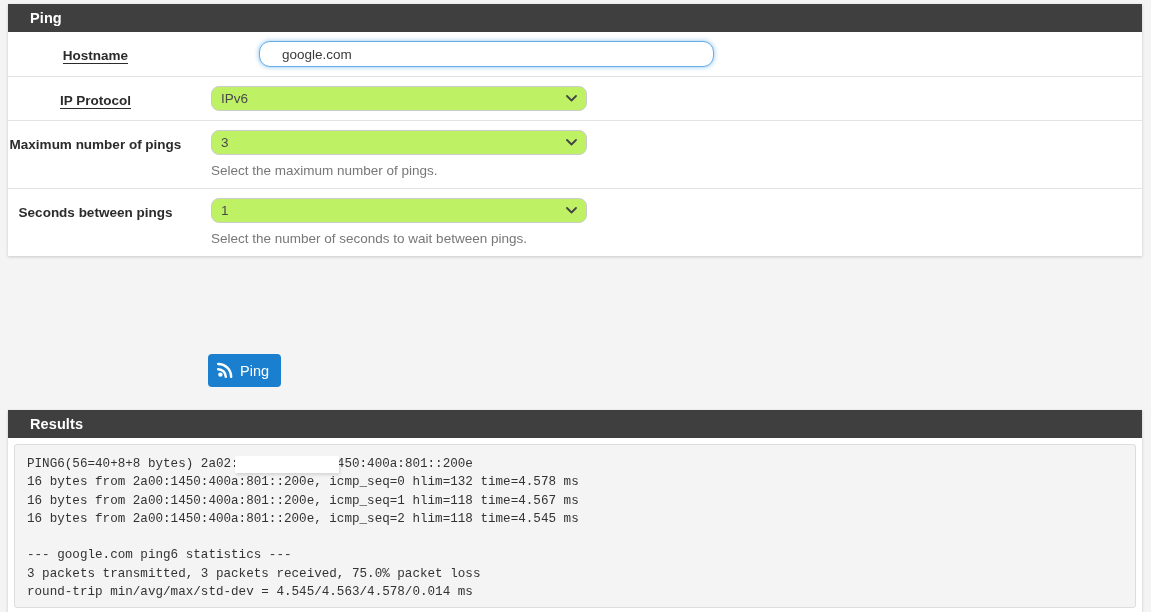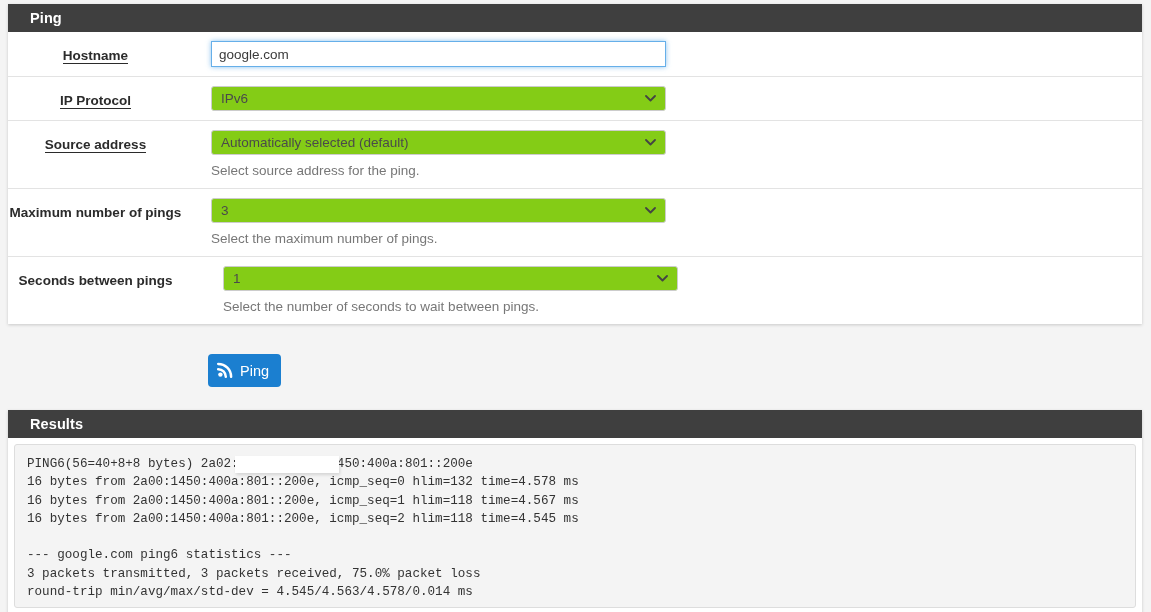--- a/index.html
+++ b/index.html
@@ -32,21 +32,21 @@
   .panel-body { background: #fff; }
 
   
   .form-row {
     position: relative;
     display: flex;
     border-bottom: 1px solid #e3e3e3;
     padding: 9px 0 9px 0;
     min-height: 38px;
   }
-  .form-row:last-child { border-bottom: none; gap: 12px; }
+  .form-row:last-child { border-bottom: none; }
 
   .form-label {
     width: 175px;
     flex: 0 0 175px;
     text-align: center;
     font-size: 13.5px;
     font-weight: bold;
     color: #2b2b2b;
     padding-top: 6px;
     line-height: 17px;
@@ -57,39 +57,40 @@
   }
   .form-control-wrap {
     flex: 1;
     padding-left: 28px;
   }
 
   .text-input {
     display: block;
     width: 455px;
     height: 26px;
-    padding: 2px 7px;
+    padding: 2px 22px;
     font-size: 13.5px;
     font-family: "Liberation Sans", sans-serif;
     color: #3a3a3a;
     border: 1px solid #66afe9;
-    border-radius: 0;
+    border-radius: 11px;
     background: #fff;
     outline: none;
     box-shadow: 0 0 5px rgba(102,175,233,0.75);
+    margin-left: 48px;
   }
 
   .select-box {
     position: relative;
     display: block;
-    width: 455px;
+    width: 376px;
     height: 25px;
     border: 1px solid #ccc;
-    border-radius: 3px;
-    background: #84cc16;
+    border-radius: 8px;
+    background: #bef264;
     font-size: 13.5px;
     color: #4a4a4a;
     line-height: 23px;
     padding: 0 26px 0 9px;
     white-space: nowrap;
     overflow: hidden;
   }
   .select-arrow {
     position: absolute;
     right: 9px; top: 0; bottom: 0;
@@ -180,34 +181,20 @@
             <span>IPv6</span>
             <span class="select-arrow">
               <svg width="11" height="7" viewBox="0 0 11 7">
                   <path d="M1 1 L5.5 5.5 L10 1" stroke="#444" stroke-width="1.8" fill="none" stroke-linecap="round" stroke-linejoin="round"></path>
                 </svg>
             </span>
           </div>
         </div>
       </div>
 
-      <div class="form-row">
-        <div class="form-label"><span class="u">Source address</span></div>
-        <div class="form-control-wrap">
-          <div class="select-box">
-            <span>Automatically selected (default)</span>
-            <span class="select-arrow">
-              <svg width="11" height="7" viewBox="0 0 11 7">
-                  <path d="M1 1 L5.5 5.5 L10 1" stroke="#444" stroke-width="1.8" fill="none" stroke-linecap="round" stroke-linejoin="round"></path>
-                </svg>
-            </span>
-          </div>
-          <div class="help-text">Select source address for the ping.</div>
-        </div>
-      </div>
 
       <div class="form-row">
         <div class="form-label"><span>Maximum number of pings</span></div>
         <div class="form-control-wrap">
           <div class="select-box">
             <span>3</span>
             <span class="select-arrow">
               <svg width="11" height="7" viewBox="0 0 11 7">
                   <path d="M1 1 L5.5 5.5 L10 1" stroke="#444" stroke-width="1.8" fill="none" stroke-linecap="round" stroke-linejoin="round"></path>
                 </svg>

